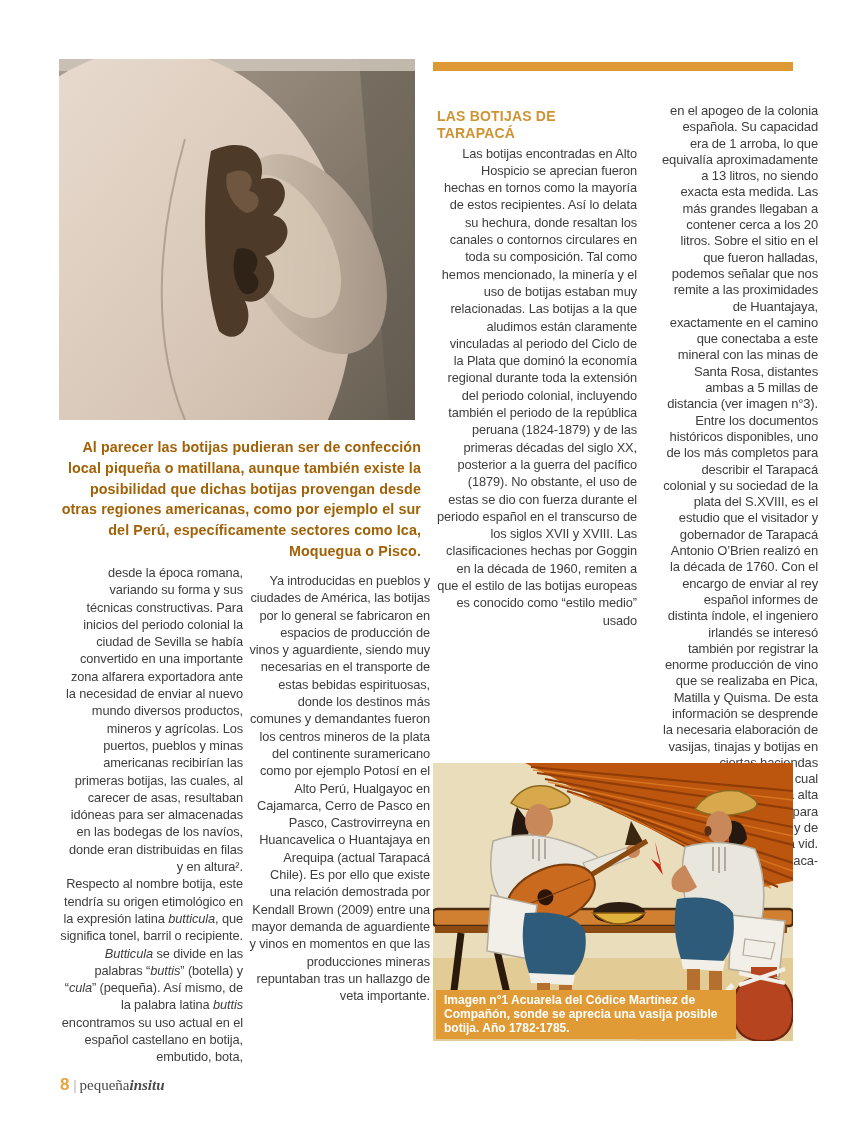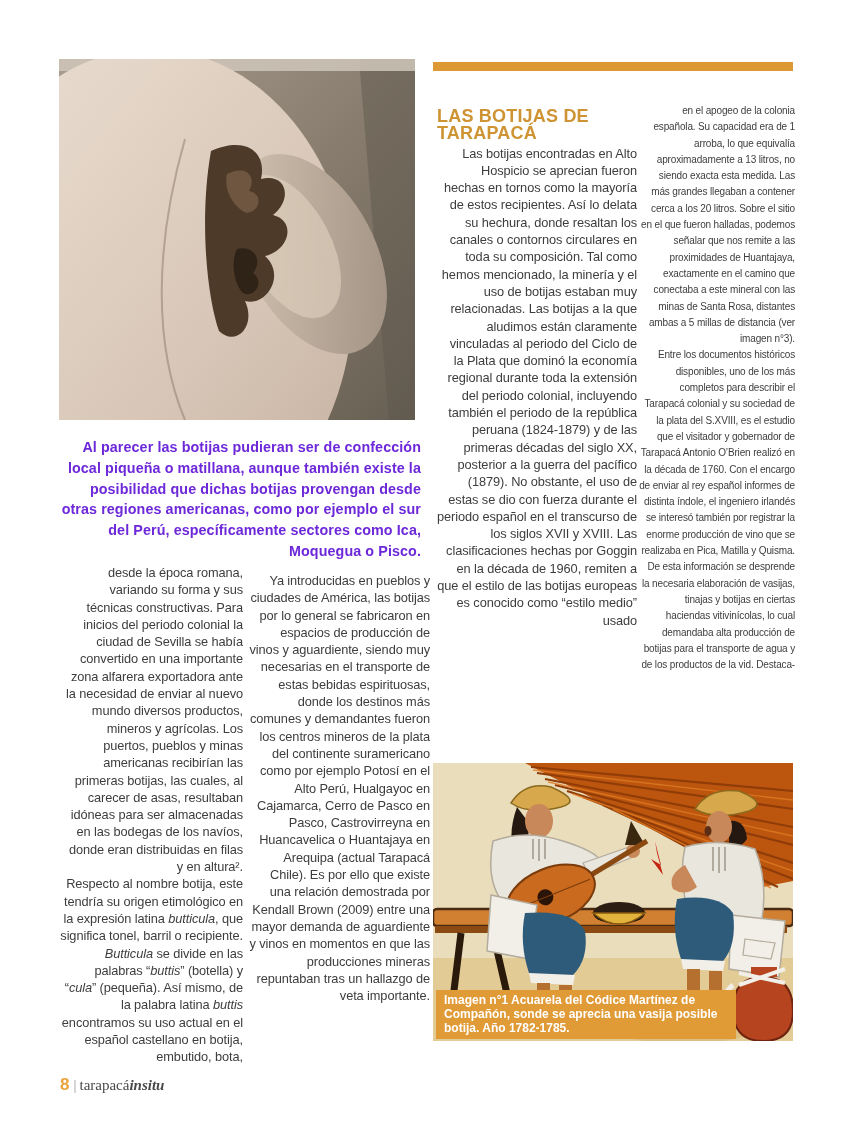--- a/index.html
+++ b/index.html
@@ -8,35 +8,35 @@
     font-family:"Liberation Sans","DejaVu Sans",sans-serif;color:#3d3d3d;
   }
   
   .photo{position:absolute;left:59px;top:59px;width:356px;height:361px;overflow:hidden;}
   .photo svg{display:block;width:100%;height:100%;}
   
   .bar{position:absolute;left:433px;top:62px;width:360px;height:9px;background:#DD9933;}
   
   .quote{
     position:absolute;left:60px;top:437px;width:361px;
-    text-align:right;color:#6d28d9;font-weight:bold;
+    text-align:right;color:#a16207;font-weight:bold;
     font-size:14.3px;line-height:20.8px;letter-spacing:0.1px;
   }
   
   .col{position:absolute;text-align:right;font-size:12.8px;line-height:17.3px;letter-spacing:-0.1px;}
   .col p{margin:0;}
   .col em{font-style:italic;}
   .col-heading{
     color:#CE9433;font-weight:bold;text-align:left;
-    font-size:18px;letter-spacing:0.2px;margin:5px 0 2px 0 !important;
+    font-size:14px;letter-spacing:0.2px;margin:5px 0 2px 0 !important;
   }
   #col1{left:60px;top:564px;width:183px;}
   #col2{left:249px;top:572px;width:181px;}
   #col3{left:437px;top:103px;width:200px;}
-  #col4{left:639px;top:103px;width:156px;font-size:10px;line-height:16.3px;letter-spacing:-0.15px;}
+  #col4{left:662px;top:103px;width:156px;font-size:13px;line-height:16.3px;letter-spacing:-0.15px;}
   
   .painting{position:absolute;left:433px;top:763px;width:360px;height:278px;overflow:hidden;}
   .painting svg{display:block;width:100%;height:100%;}
   .caption{
     position:absolute;left:3px;top:227px;max-width:300px;width:max-content;
     background:#E09A36;color:#ffffff;font-weight:bold;
     font-size:12px;line-height:14px;padding:3px 8px 4px 8px;box-sizing:border-box;
   }
   
   .footer{
@@ -191,16 +191,16 @@
           <line x1="306" y1="210" x2="352" y2="220"></line>
           <line x1="352" y1="206" x2="306" y2="222"></line>
         </g>
       <path d="M300,222 Q288,232 292,246" stroke="#F2EFE8" stroke-width="5" fill="none"></path>
     </svg>
 
     <div class="caption">Imagen n°1 Acuarela del Códice Martínez de Compañón, sonde se aprecia una vasija posible botija. Año 1782-1785.</div>
   </div>
 
   <div class="footer">
-    <span class="num">8</span><span class="sep">|</span><span>tarapacá</span><span class="bold">insitu</span>
+    <span class="num">8</span><span class="sep">|</span><span>pequeña</span><span class="bold">insitu</span>
   </div>
 
 </div>
 
 </body></html>

